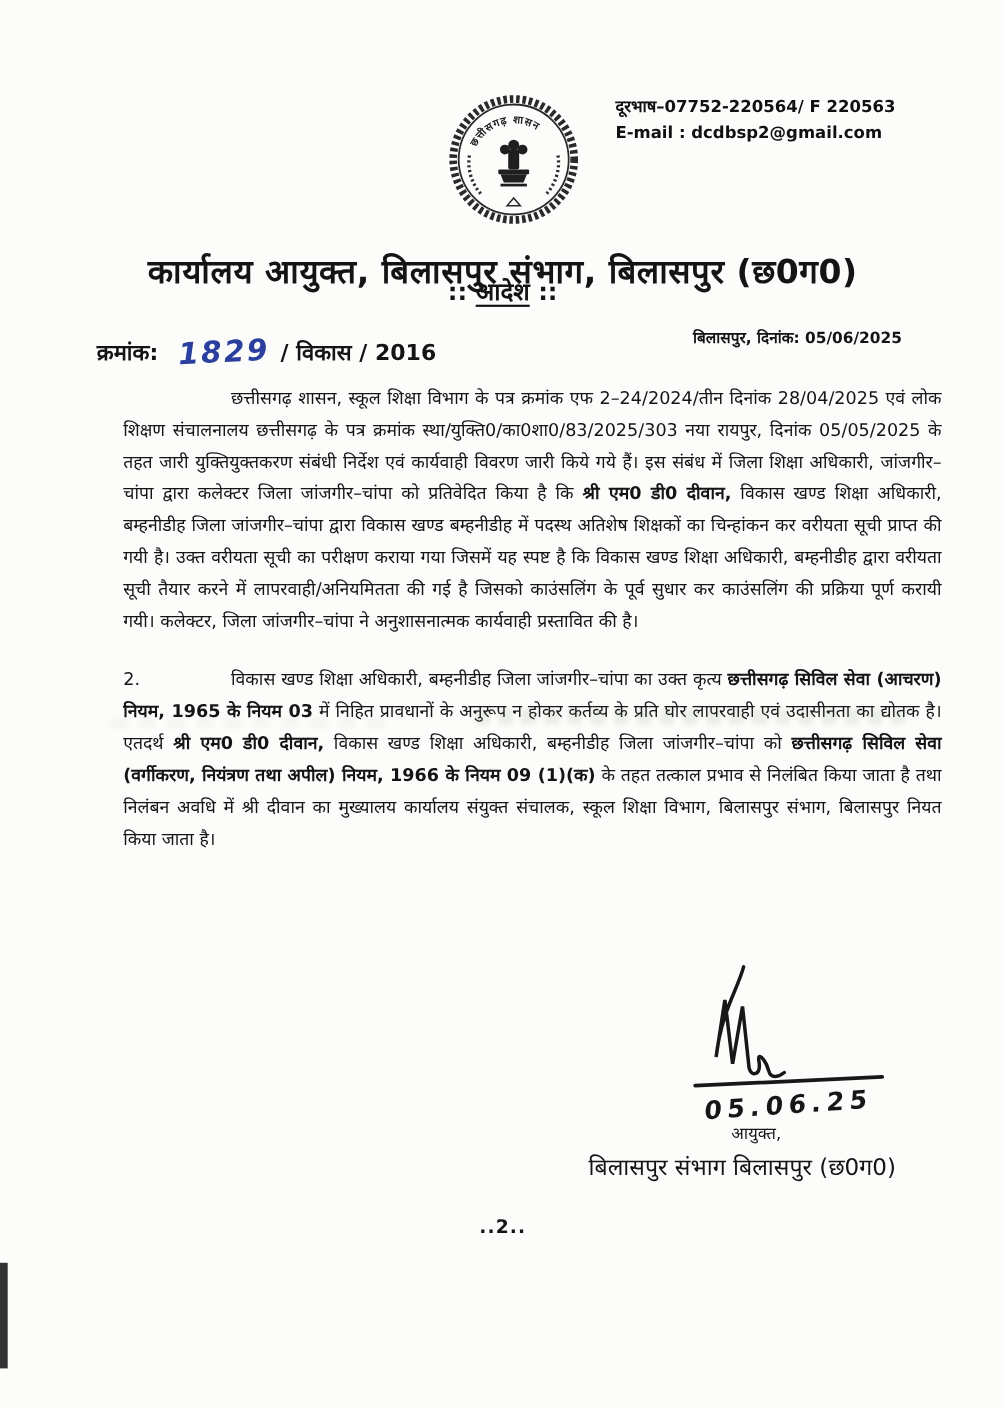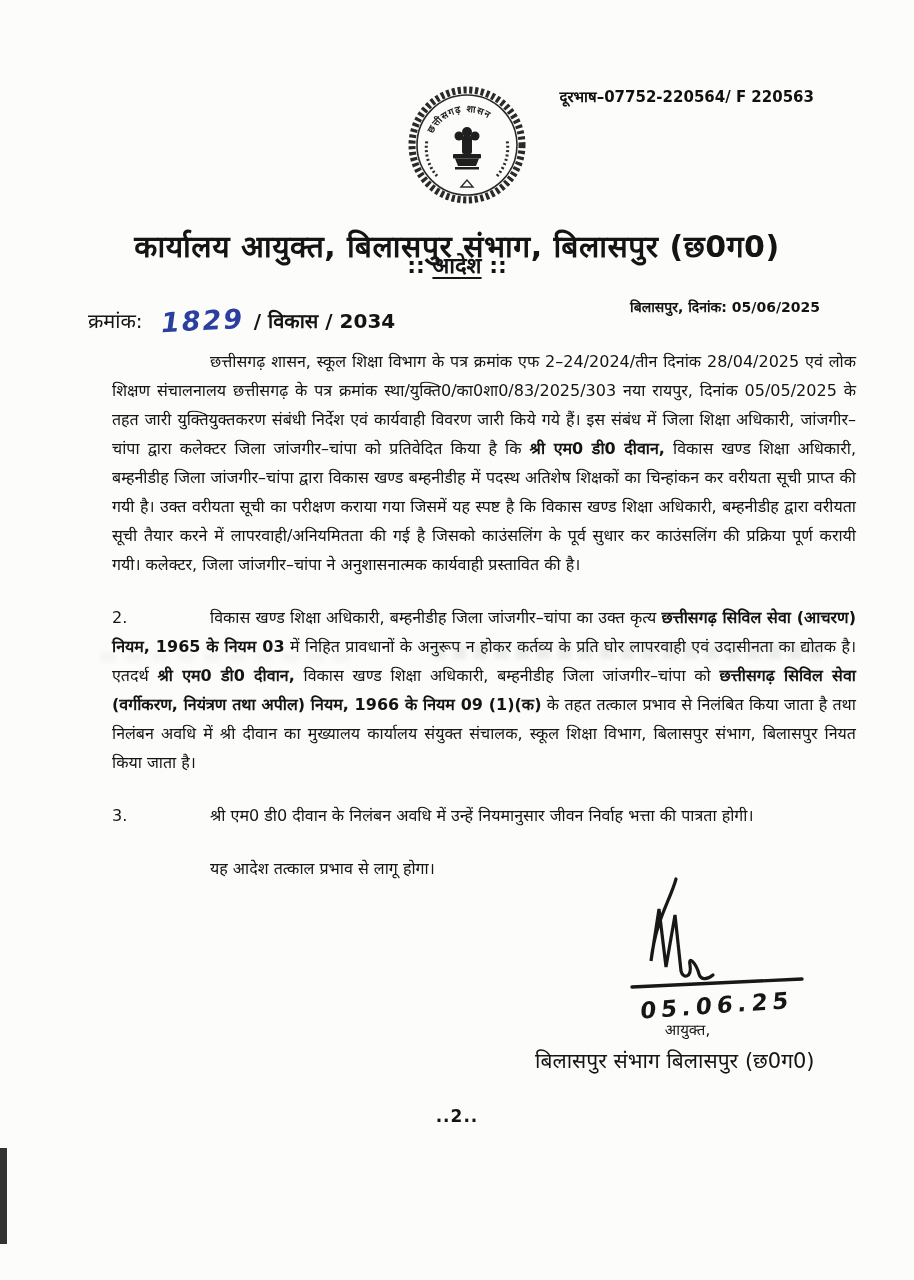--- a/index.html
+++ b/index.html
@@ -13,21 +13,21 @@
   .contact{position:absolute;top:86px;right:100px;text-align:left;
     font-weight:bold;font-size:15px;line-height:23px;color:#111;}
   .emblem{position:absolute;top:84px;left:403px;width:128px;height:122px;}
   .doc-title{position:absolute;top:190px;left:0;width:100%;text-align:center;
     font-size:30px;font-weight:bold;letter-spacing:.5px;margin-top:35px;}
   .order-heading{position:absolute;top:249px;left:0;width:100%;text-align:center;
     font-size:22px;font-weight:bold;}
   .order-word{text-decoration:underline;text-underline-offset:4px;}
   
   .ref-row{position:absolute;top:303px;left:88px;width:742px;font-size:20px;}
-  .ref-label{font-weight:400;}
+  .ref-label{font-weight:700;}
   .hand-number{display:inline-block;color:#2a3f9e;font-size:27px;font-weight:bold;
     font-style:italic;transform:rotate(-3deg);margin:0 10px 0 18px;
     letter-spacing:2px;position:relative;top:2px;}
   .ref-suffix{font-weight:600;}
   .place-date{position:absolute;right:10px;top:-6px;font-weight:600;font-size:14px;}
   
   .body-paragraphs{position:absolute;top:347px;left:88px;width:744px;
     font-size:16px;line-height:29px;text-align:justify;margin-left:24px;}
   .para{margin:0;}
   .para + .para{margin-top:24px;}
@@ -59,20 +59,21 @@
       rgba(0,0,0,0) 16px 26px);
     filter:blur(2px);opacity:.5;}
 </style>
 </head>
 <body>
 
 <div class="page">
 
   <div class="contact">
     <div>दूरभाष–07752-220564/ F 220563</div>
+    <div>E-mail : dcdbsp2@gmail.com</div>
   </div>
 
   <div class="emblem">
     <svg width="128" height="122" viewBox="0 0 128 122">
 
       <circle cx="64" cy="61" r="55" fill="none" stroke="#2a2a2a" stroke-width="7" stroke-dasharray="3.2 2.6"></circle>
       <circle cx="64" cy="61" r="50" fill="#fcfcfa" stroke="#2a2a2a" stroke-width="1.6"></circle>
 
       <defs>
         <path id="arcTop" d="M 26,66 A 38,38 0 0 1 102,66" fill="none"></path>
@@ -95,29 +96,27 @@
       <path d="M94,92 A42,42 0 0 0 104,56" fill="none" stroke="#2a2a2a" stroke-width="3" stroke-dasharray="2 2.4"></path>
       <path d="M58,103 L64,96 L70,103 Z" fill="none" stroke="#2a2a2a" stroke-width="1.4"></path>
     </svg>
   </div>
 
   <div class="doc-title">कार्यालय आयुक्त, बिलासपुर संभाग, बिलासपुर (छ0ग0)</div>
 
   <div class="order-heading"><span>:: </span><span class="order-word">आदेश</span><span> ::</span></div>
 
   <div class="ref-row">
-    <span class="ref-label">क्रमांक:</span><span class="hand-number">1829</span><span class="ref-suffix">/ विकास / 2034</span>
+    <span class="ref-label">क्रमांक:</span><span class="hand-number">1829</span><span class="ref-suffix">/ विकास / 2016</span>
     <span class="place-date">बिलासपुर, दिनांक:  05/06/2025</span>
   </div>
 
   <div class="body-paragraphs">
       <div class="para indent"><span>छत्तीसगढ़ शासन, स्कूल शिक्षा विभाग के पत्र क्रमांक एफ 2–24/2024/तीन दिनांक 28/04/2025 एवं लोक शिक्षण संचालनालय छत्तीसगढ़ के पत्र क्रमांक स्था/युक्ति0/का0शा0/83/2025/303 नया रायपुर, दिनांक 05/05/2025 के तहत जारी युक्तियुक्तकरण संबंधी निर्देश एवं कार्यवाही विवरण जारी किये गये हैं।  इस संबंध में जिला शिक्षा अधिकारी, जांजगीर–चांपा द्वारा कलेक्टर जिला जांजगीर–चांपा को प्रतिवेदित किया है कि </span><span class="b">श्री एम0 डी0 दीवान,</span><span> विकास खण्ड शिक्षा अधिकारी, बम्हनीडीह जिला जांजगीर–चांपा द्वारा विकास खण्ड बम्हनीडीह में पदस्थ अतिशेष शिक्षकों का चिन्हांकन कर वरीयता सूची प्राप्त की गयी है। उक्त वरीयता सूची का परीक्षण कराया गया जिसमें यह स्पष्ट है कि विकास खण्ड शिक्षा अधिकारी, बम्हनीडीह द्वारा वरीयता सूची तैयार करने में लापरवाही/अनियमितता की गई है जिसको काउंसलिंग के पूर्व सुधार कर काउंसलिंग की प्रक्रिया पूर्ण करायी गयी। कलेक्टर, जिला जांजगीर–चांपा ने अनुशासनात्मक कार्यवाही प्रस्तावित की है।</span></div>
       <div class="para"><span class="para-num">2.</span><span>विकास खण्ड शिक्षा अधिकारी, बम्हनीडीह जिला जांजगीर–चांपा का उक्त कृत्य </span><span class="b">छत्तीसगढ़ सिविल सेवा (आचरण) नियम, 1965 के नियम 03</span><span> में निहित प्रावधानों के अनुरूप न होकर कर्तव्य के प्रति घोर लापरवाही एवं उदासीनता का द्योतक है।  एतदर्थ </span><span class="b">श्री एम0 डी0 दीवान,</span><span> विकास खण्ड शिक्षा अधिकारी, बम्हनीडीह जिला जांजगीर–चांपा को </span><span class="b">छत्तीसगढ़ सिविल सेवा (वर्गीकरण, नियंत्रण तथा अपील) नियम, 1966 के नियम 09 (1)(क)</span><span> के तहत तत्काल प्रभाव से निलंबित किया जाता है तथा निलंबन अवधि में श्री दीवान का मुख्यालय कार्यालय संयुक्त संचालक, स्कूल शिक्षा विभाग, बिलासपुर संभाग, बिलासपुर नियत किया जाता है।</span></div>
-      <div class="para"><span class="para-num">3.</span><span>श्री एम0 डी0 दीवान के निलंबन अवधि में उन्हें नियमानुसार जीवन निर्वाह भत्ता की पात्रता होगी।</span></div>
-      <div class="para indent"><span>यह आदेश तत्काल प्रभाव से लागू होगा।</span></div>
     </div>
 
   <div class="sig-block">
     <svg class="sig-svg" width="200" height="130" viewBox="0 0 200 130">
       <path d="M46,4 C40,26 26,44 21,86 L29,34 L36,92 L45,40 L51,96 C53,104 62,103 60,90 C58,80 66,88 69,99 C71,106 78,104 83,100" fill="none" stroke="#181818" stroke-width="3.2" stroke-linecap="round"></path>
       <path d="M2,112 L172,104" fill="none" stroke="#181818" stroke-width="3.4" stroke-linecap="round"></path>
     </svg>
     <div class="sig-date">05.06.25</div>
     <div class="sig-designation">आयुक्त,</div>
     <div class="sig-office">बिलासपुर संभाग बिलासपुर (छ0ग0)</div>

